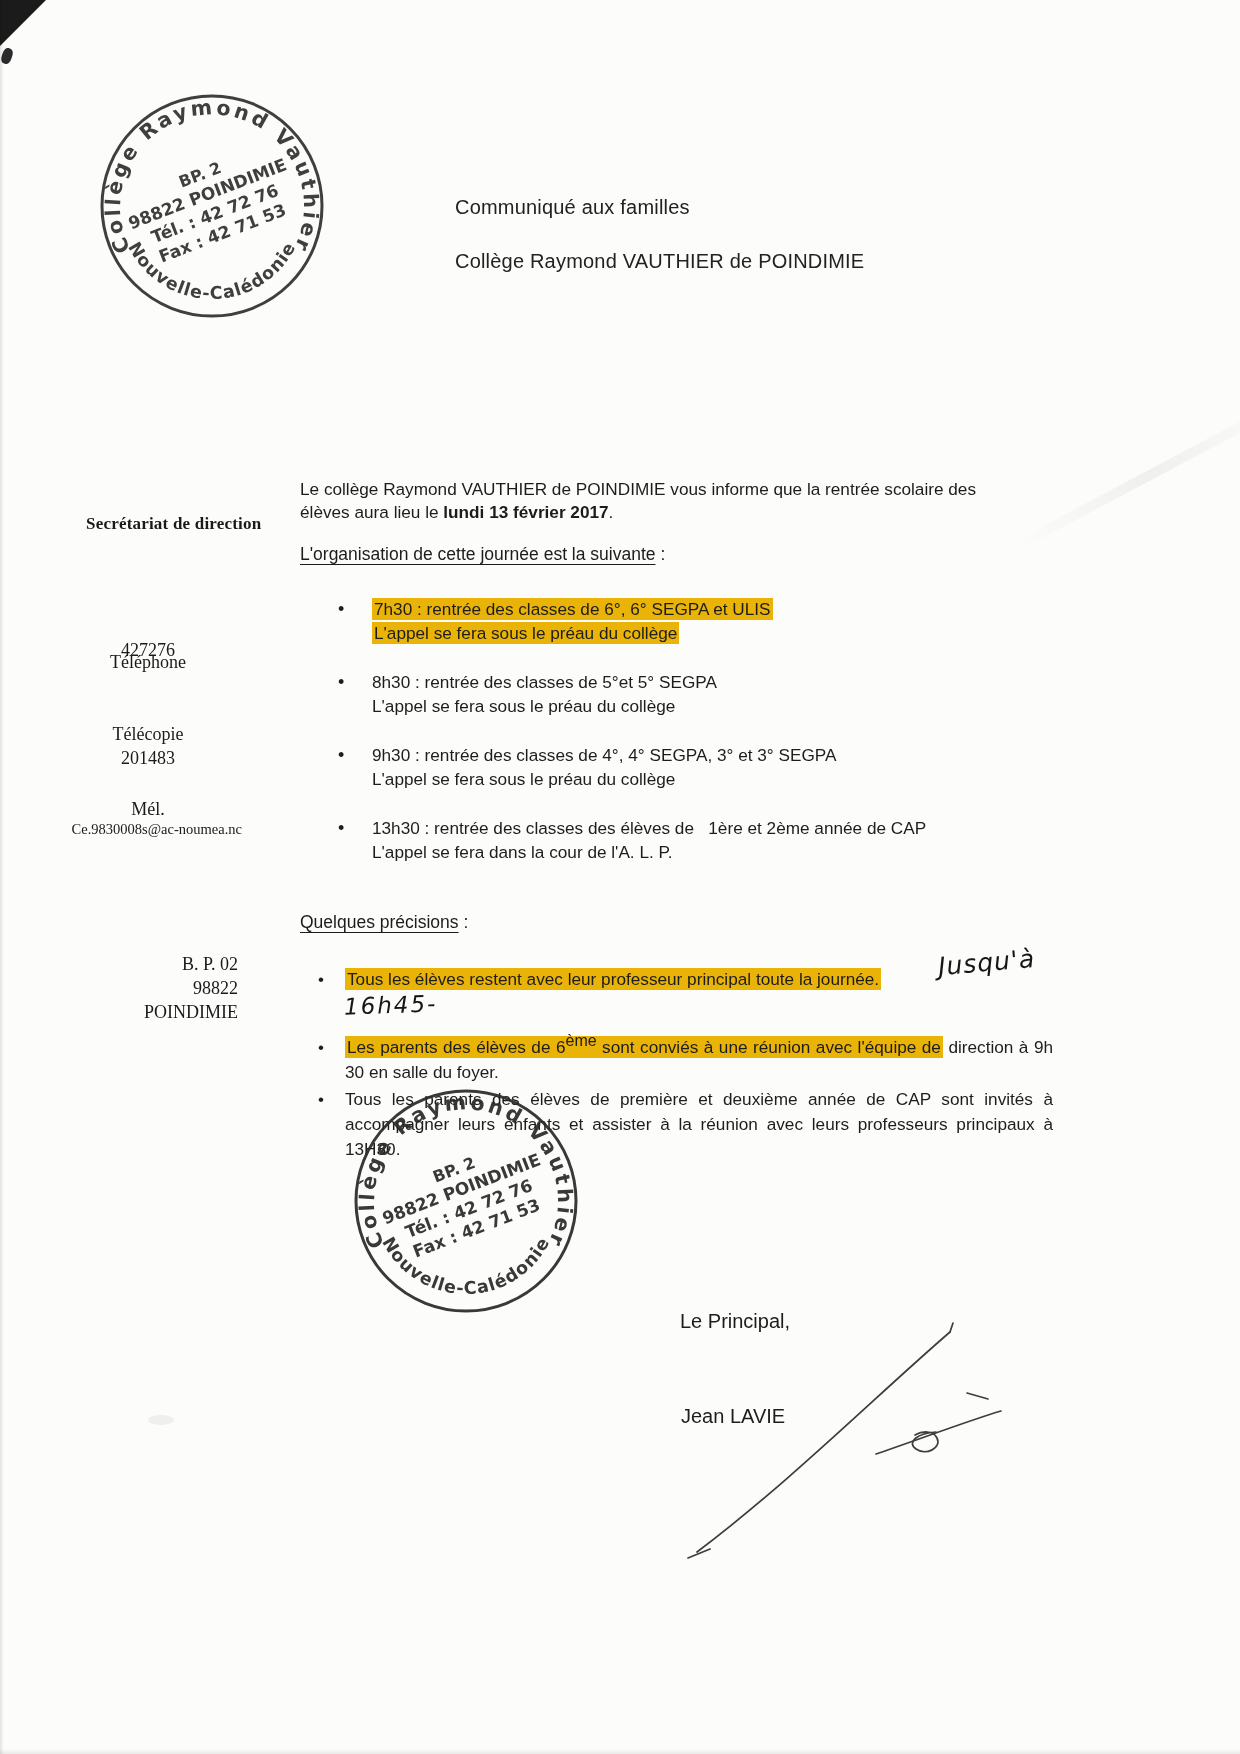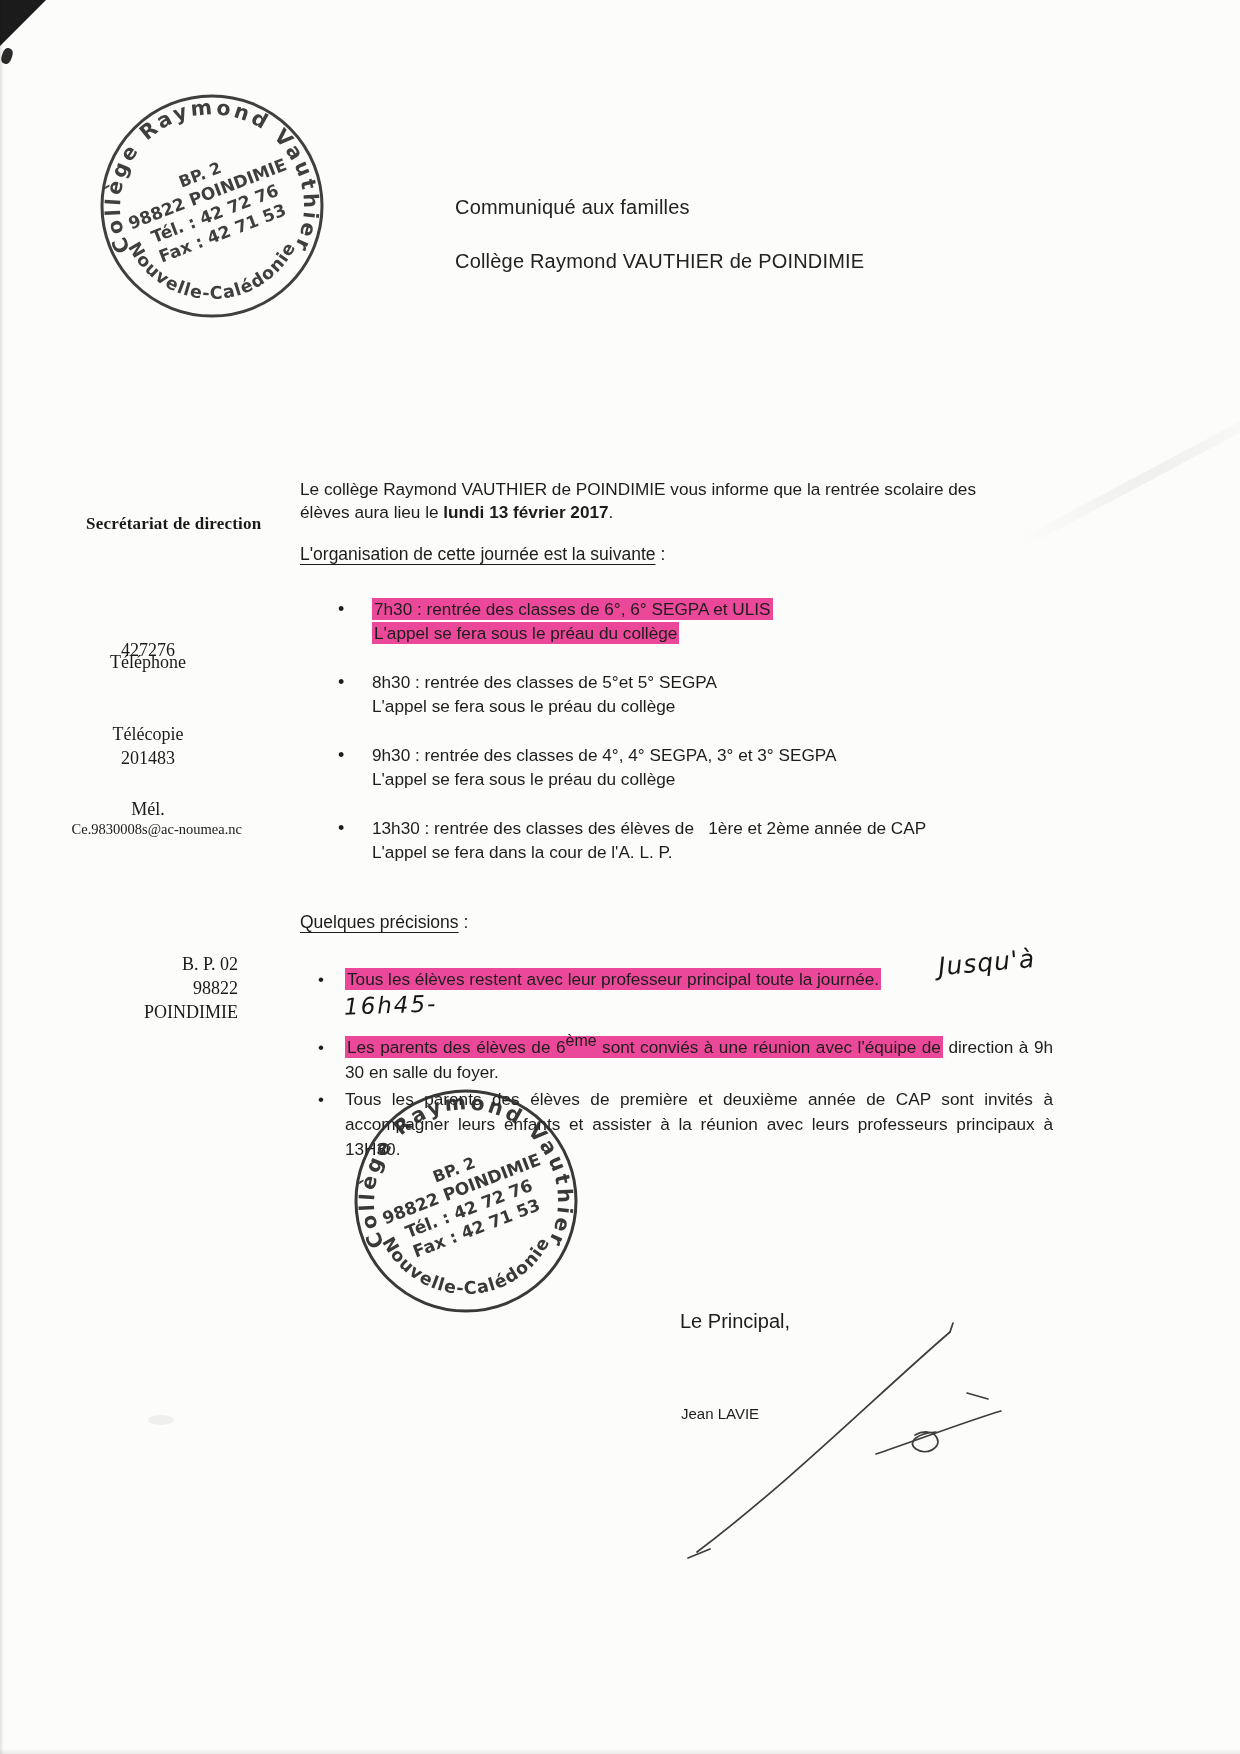--- a/index.html
+++ b/index.html
@@ -44,21 +44,21 @@
   #intro{position:absolute;left:300px;top:478px;width:730px;}
   #intro b{font-weight:bold;}
   .heading{position:absolute;left:300px;font-size:17.5px;color:#1c1c1c;}
   .heading .u{text-decoration:underline;text-underline-offset:4px;text-decoration-thickness:1.4px;}
   #org-heading{top:544px;}
   #prec-heading{top:912px;}
 
   #schedule{position:absolute;left:372px;top:597px;width:650px;list-style:none;margin:0;padding:0;}
   #schedule li{position:relative;font-size:17.2px;line-height:24px;margin-bottom:25px;}
   #schedule li::before{content:"\2022";position:absolute;left:-34px;top:0;font-size:18px;}
-  mark{background:#ec4899;color:inherit;padding:1px 2px;box-decoration-break:clone;-webkit-box-decoration-break:clone;}
+  mark{background:#eab308;color:inherit;padding:1px 2px;box-decoration-break:clone;-webkit-box-decoration-break:clone;}
 
   .prec{position:absolute;left:345px;width:708px;font-size:17.2px;line-height:25px;}
   .prec::before{content:"\2022";position:absolute;left:-27px;top:0;font-size:17px;}
   #prec1{top:967px;}
   #prec2{top:1035px;text-align:justify;}
   #prec3{top:1087px;text-align:justify;}
   sup{font-size:16px;vertical-align:super;line-height:0;}
 
   
   .handwriting{position:absolute;font-family:"DejaVu Sans",sans-serif;font-style:italic;color:#161616;}
@@ -66,21 +66,21 @@
   #hw-time{left:344px;top:992px;font-size:23px;transform:rotate(-2deg);letter-spacing:2px;}
 
   
   .stamp{position:absolute;opacity:.9;}
   #stamp1{left:96px;top:90px;}
   #stamp2{left:350px;top:1085px;opacity:.93;}
   .stamp text{font-family:"DejaVu Sans",sans-serif;fill:#2b2b2b;font-weight:bold;}
 
   
   #principal{position:absolute;left:680px;top:1310px;font-size:20px;}
-  #principal-name{position:absolute;left:681px;top:1405px;font-size:15px;}
+  #principal-name{position:absolute;left:681px;top:1405px;font-size:20px;}
   #signature{position:absolute;left:640px;top:1290px;}
 </style>
 </head>
 <body>
 
 <div id="paper">
 
   <div class="corner-artifact"></div>
   <div class="corner-nick"></div>
   <div class="edge-left"></div>

